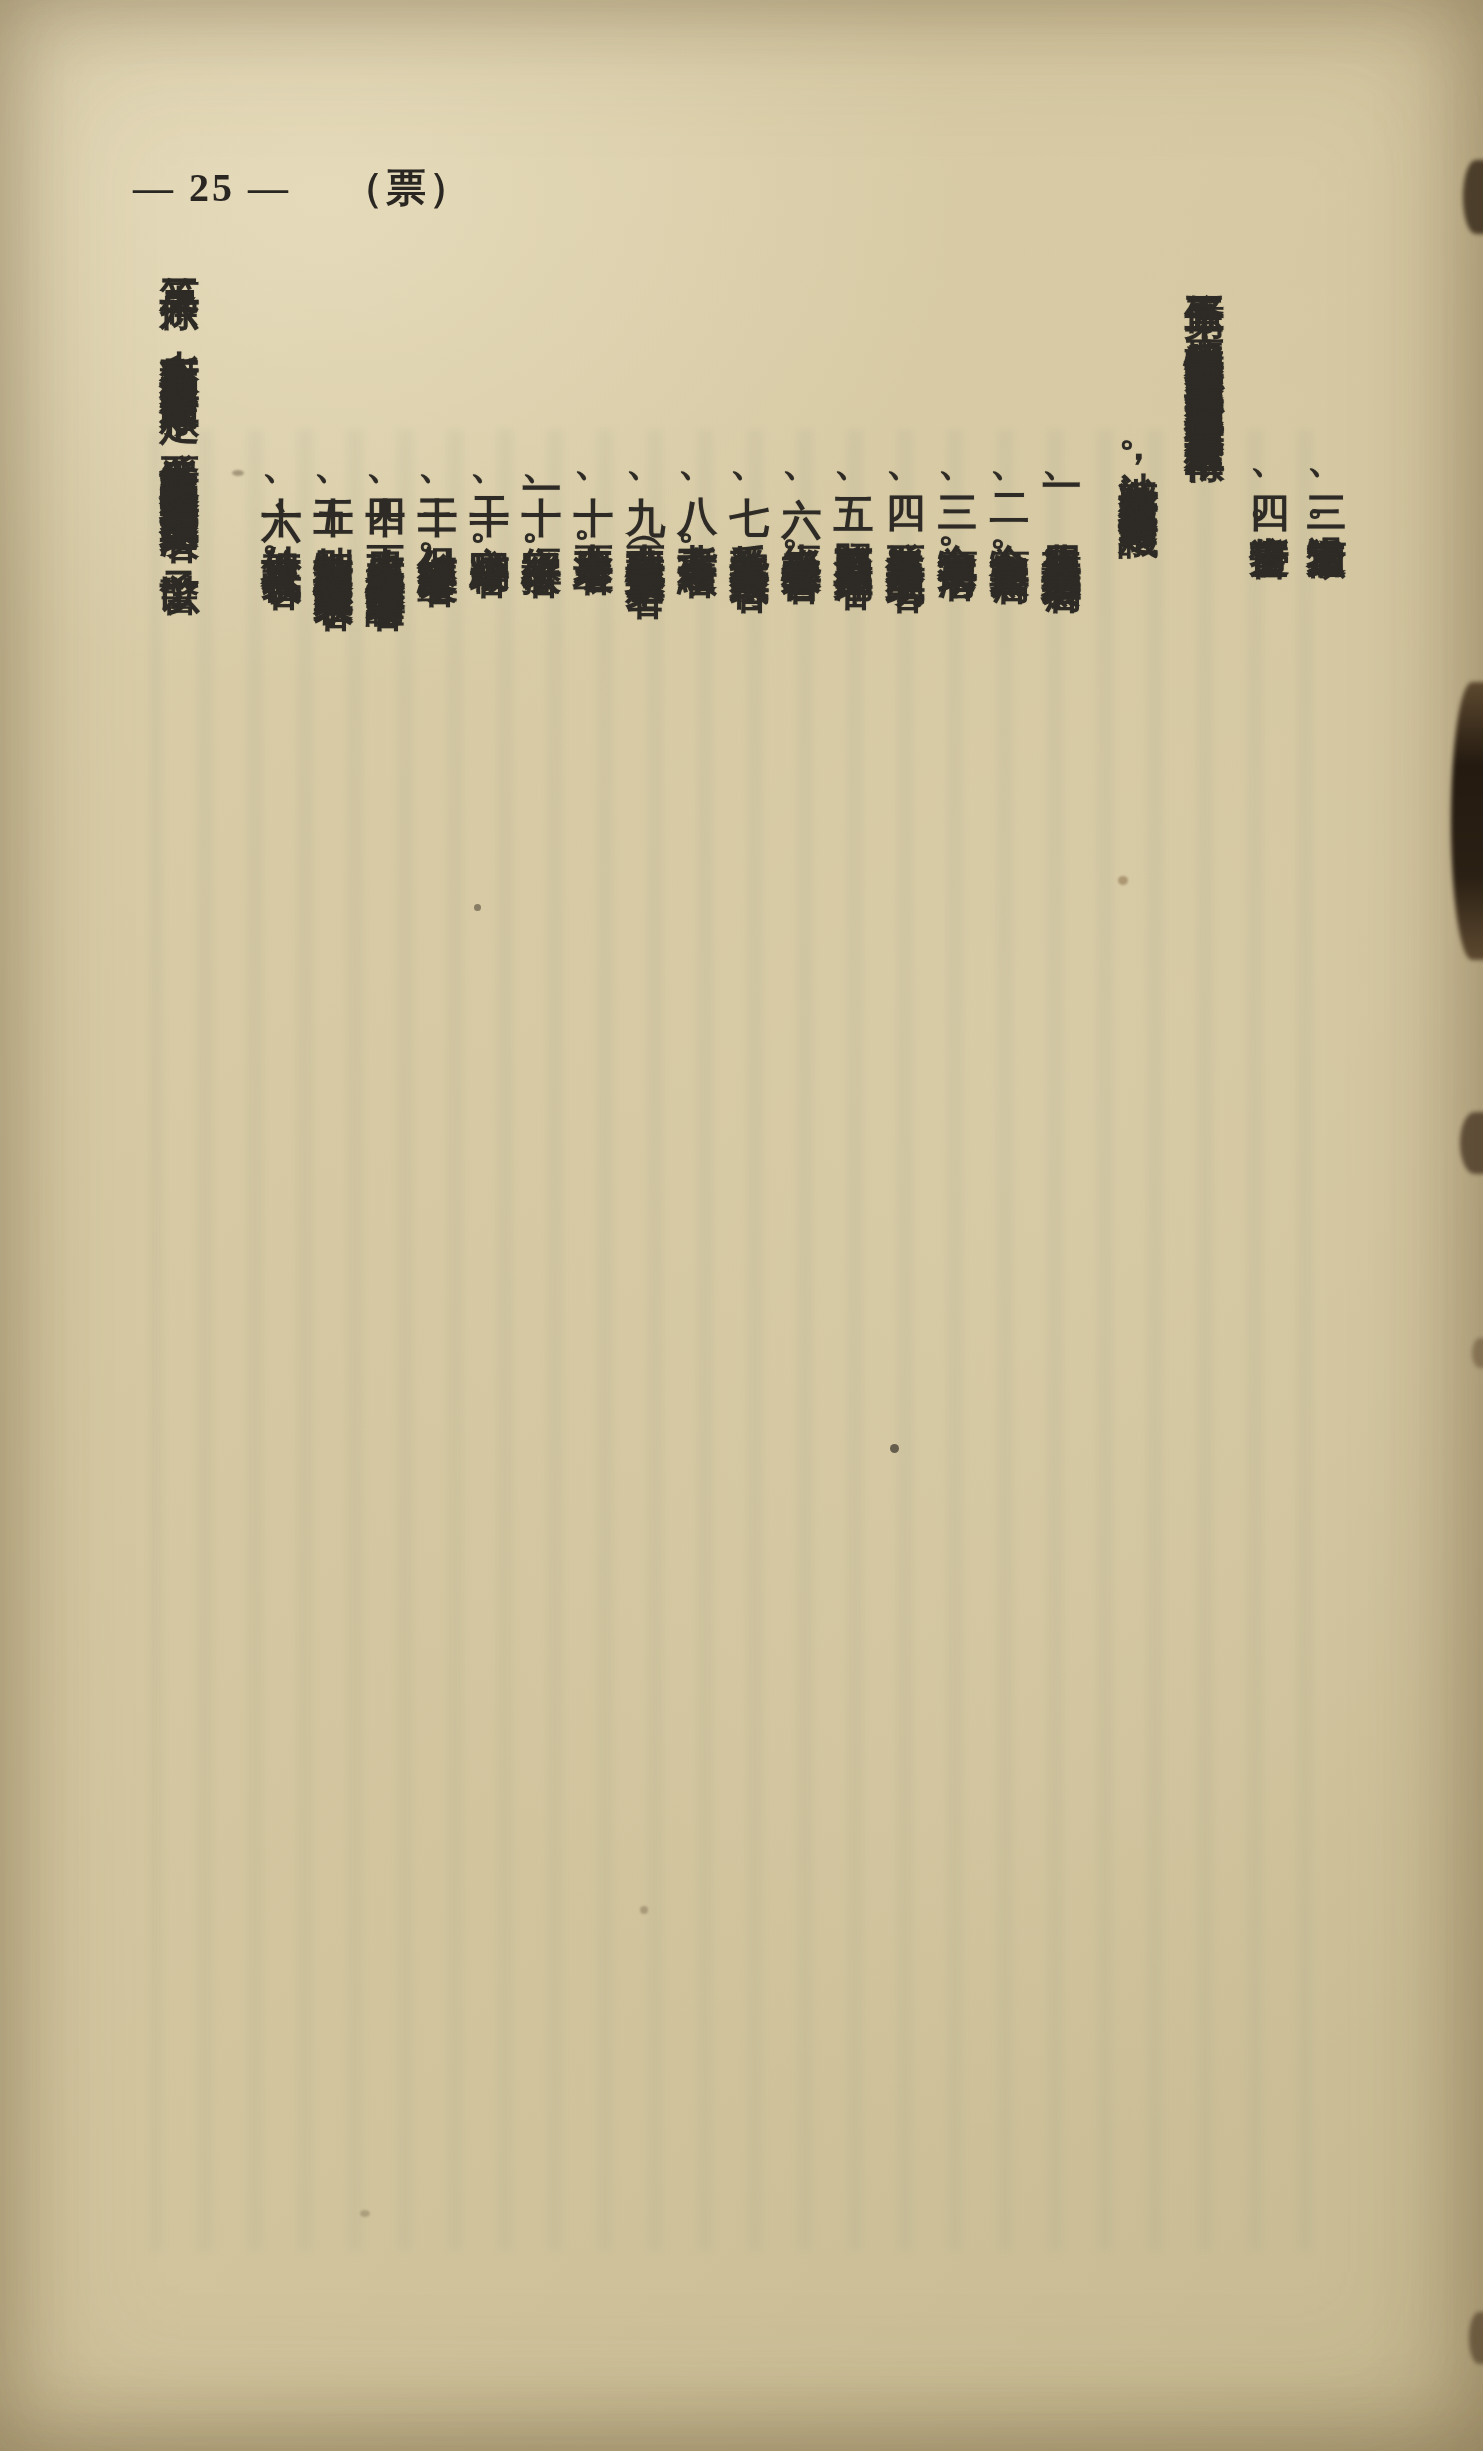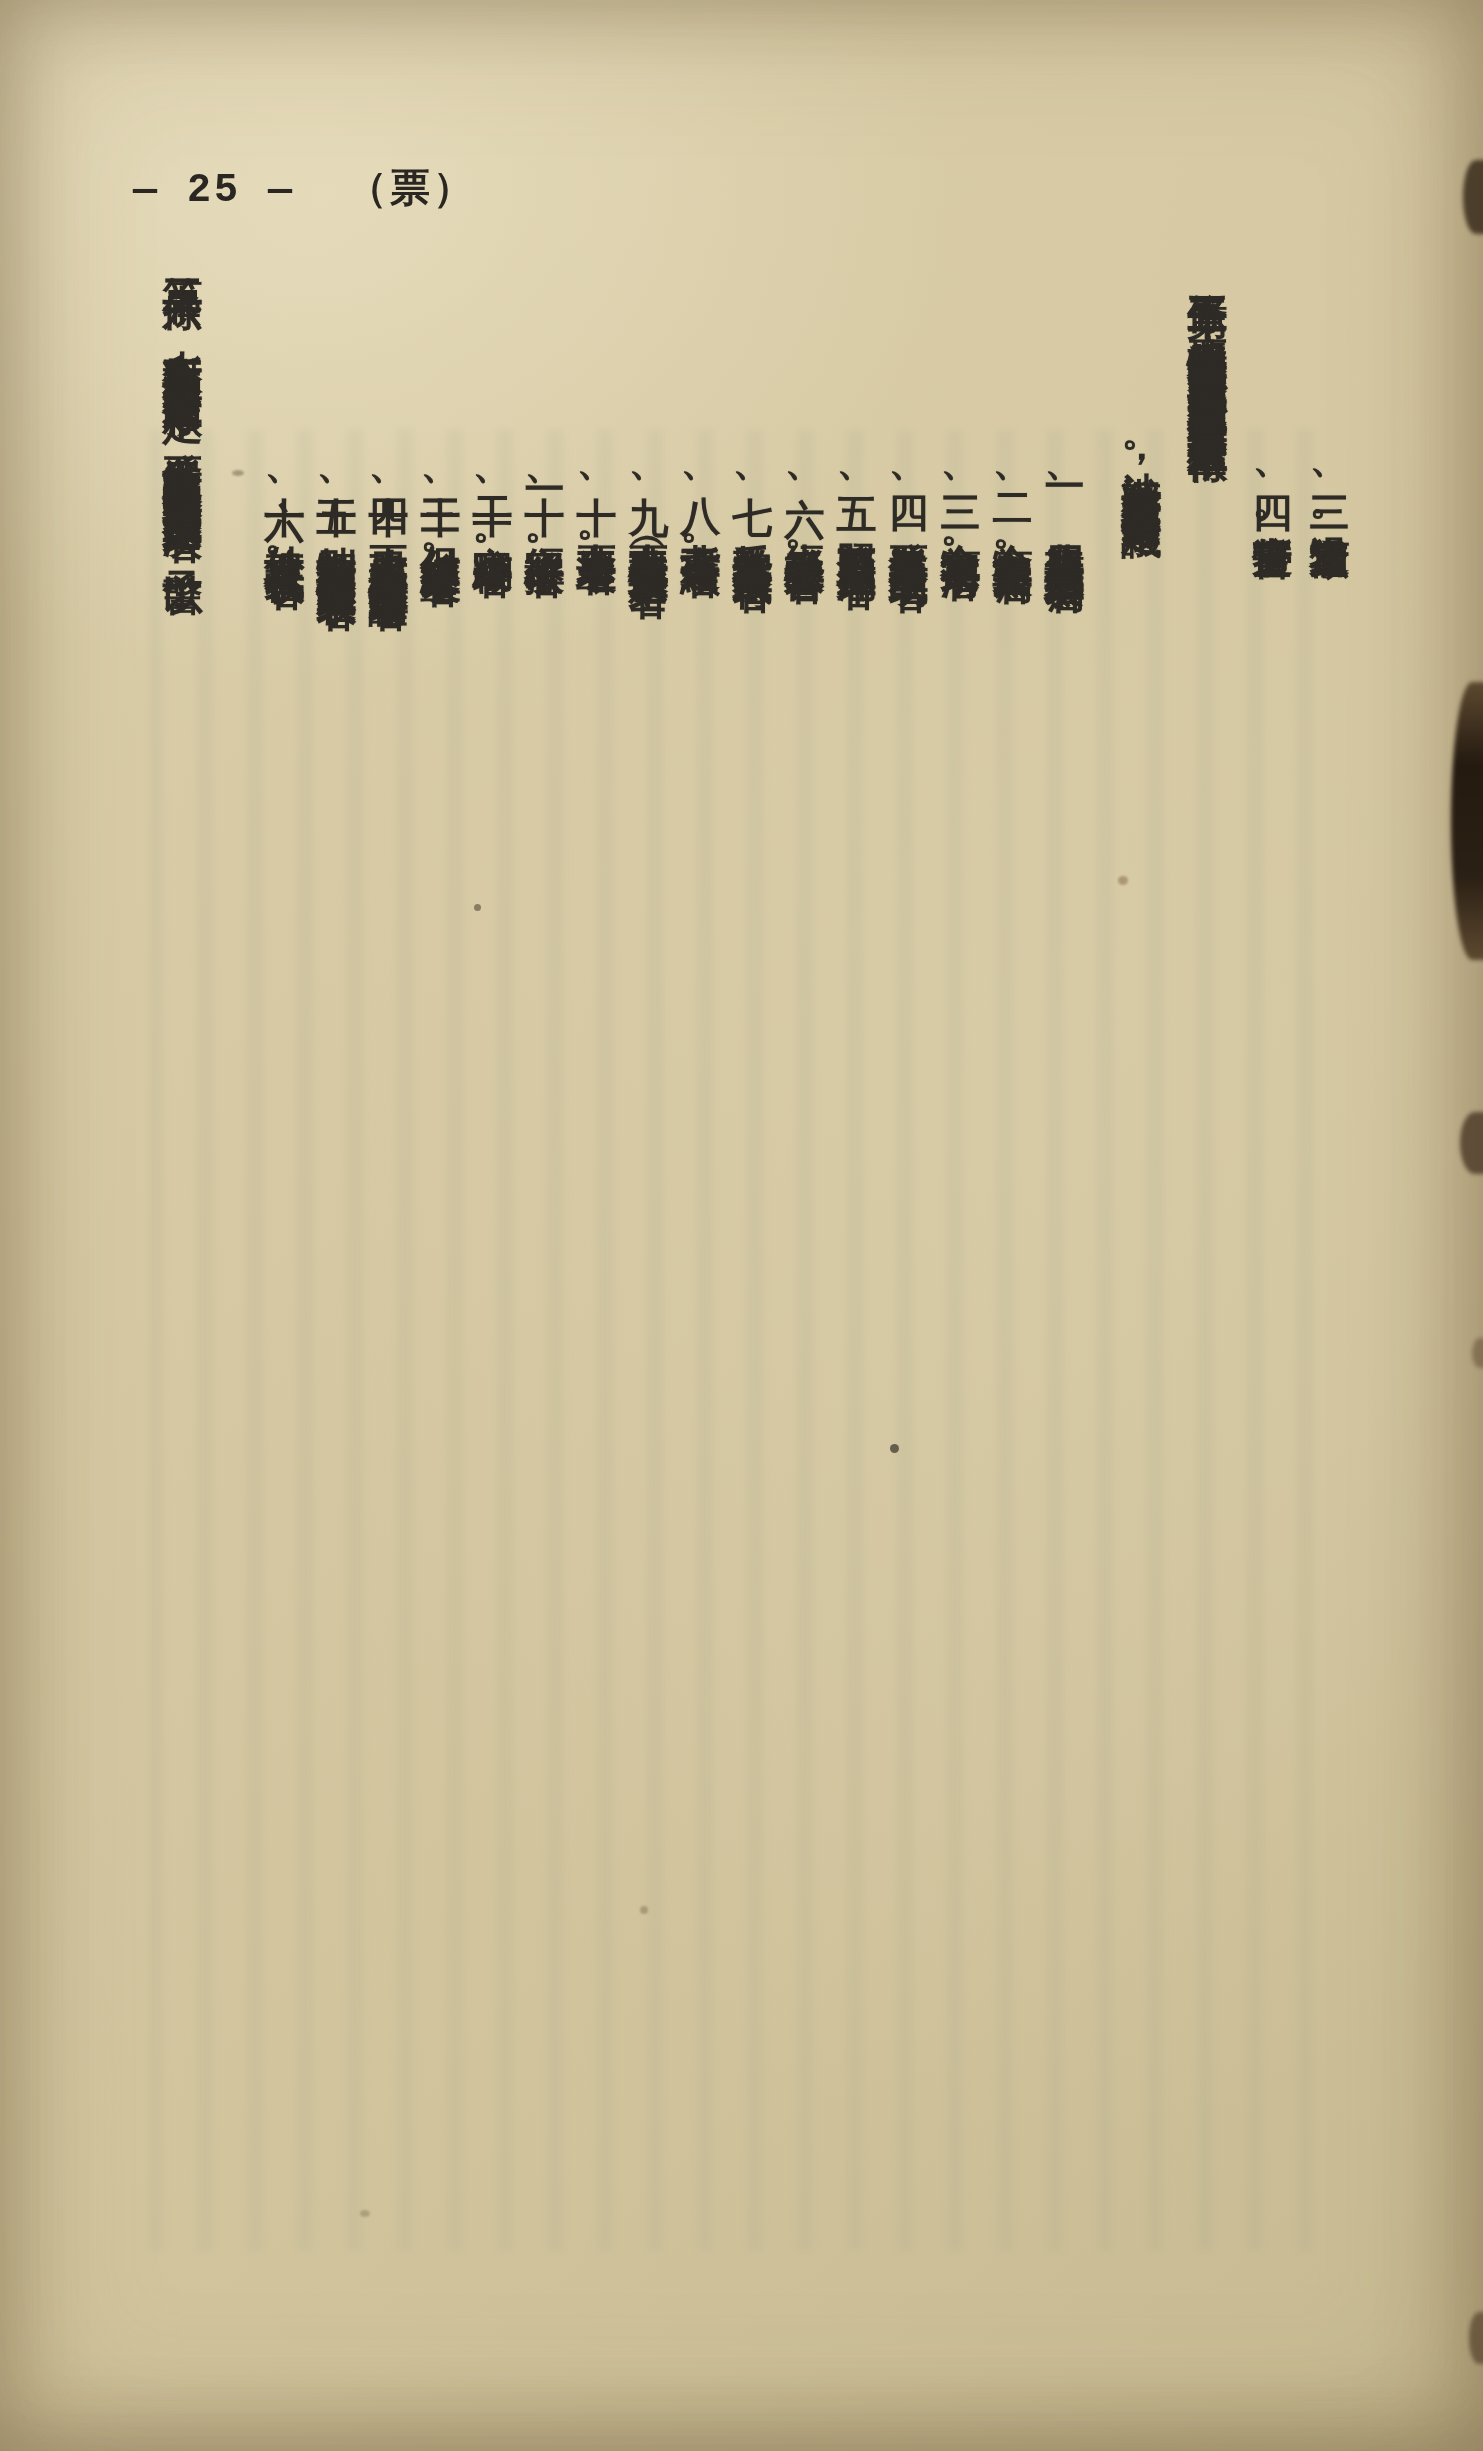--- a/index.html
+++ b/index.html
@@ -10,21 +10,21 @@
     overflow: hidden;
     background:
       radial-gradient(ellipse 900px 700px at 22% 8%, rgba(238,229,200,0.55), rgba(238,229,200,0) 70%),
       radial-gradient(ellipse 1000px 1400px at 70% 45%, rgba(224,213,180,0.35), rgba(224,213,180,0) 75%),
       linear-gradient(135deg, #dcd0ad 0%, #d6c9a3 35%, #d0c39c 70%, #c7ba92 100%);
     box-shadow:
       inset 0 0 150px rgba(110, 90, 55, 0.28),
       inset -35px 0 80px rgba(85, 65, 38, 0.16),
       inset 25px 0 70px rgba(95, 75, 45, 0.14),
       inset 0 -30px 70px rgba(95, 75, 45, 0.14);
-    font-family: Liberation Mono, monospace;
+    font-family: Liberation Serif, serif;
     color: #2e2b26;
   }
 
   
   .ghosting {
     position: absolute;
     left: 150px; right: 170px; top: 430px; bottom: 200px;
     background: repeating-linear-gradient(
       to left,
       rgba(100, 126, 110, 0.06) 0px, rgba(100, 126, 110, 0.06) 16px,

